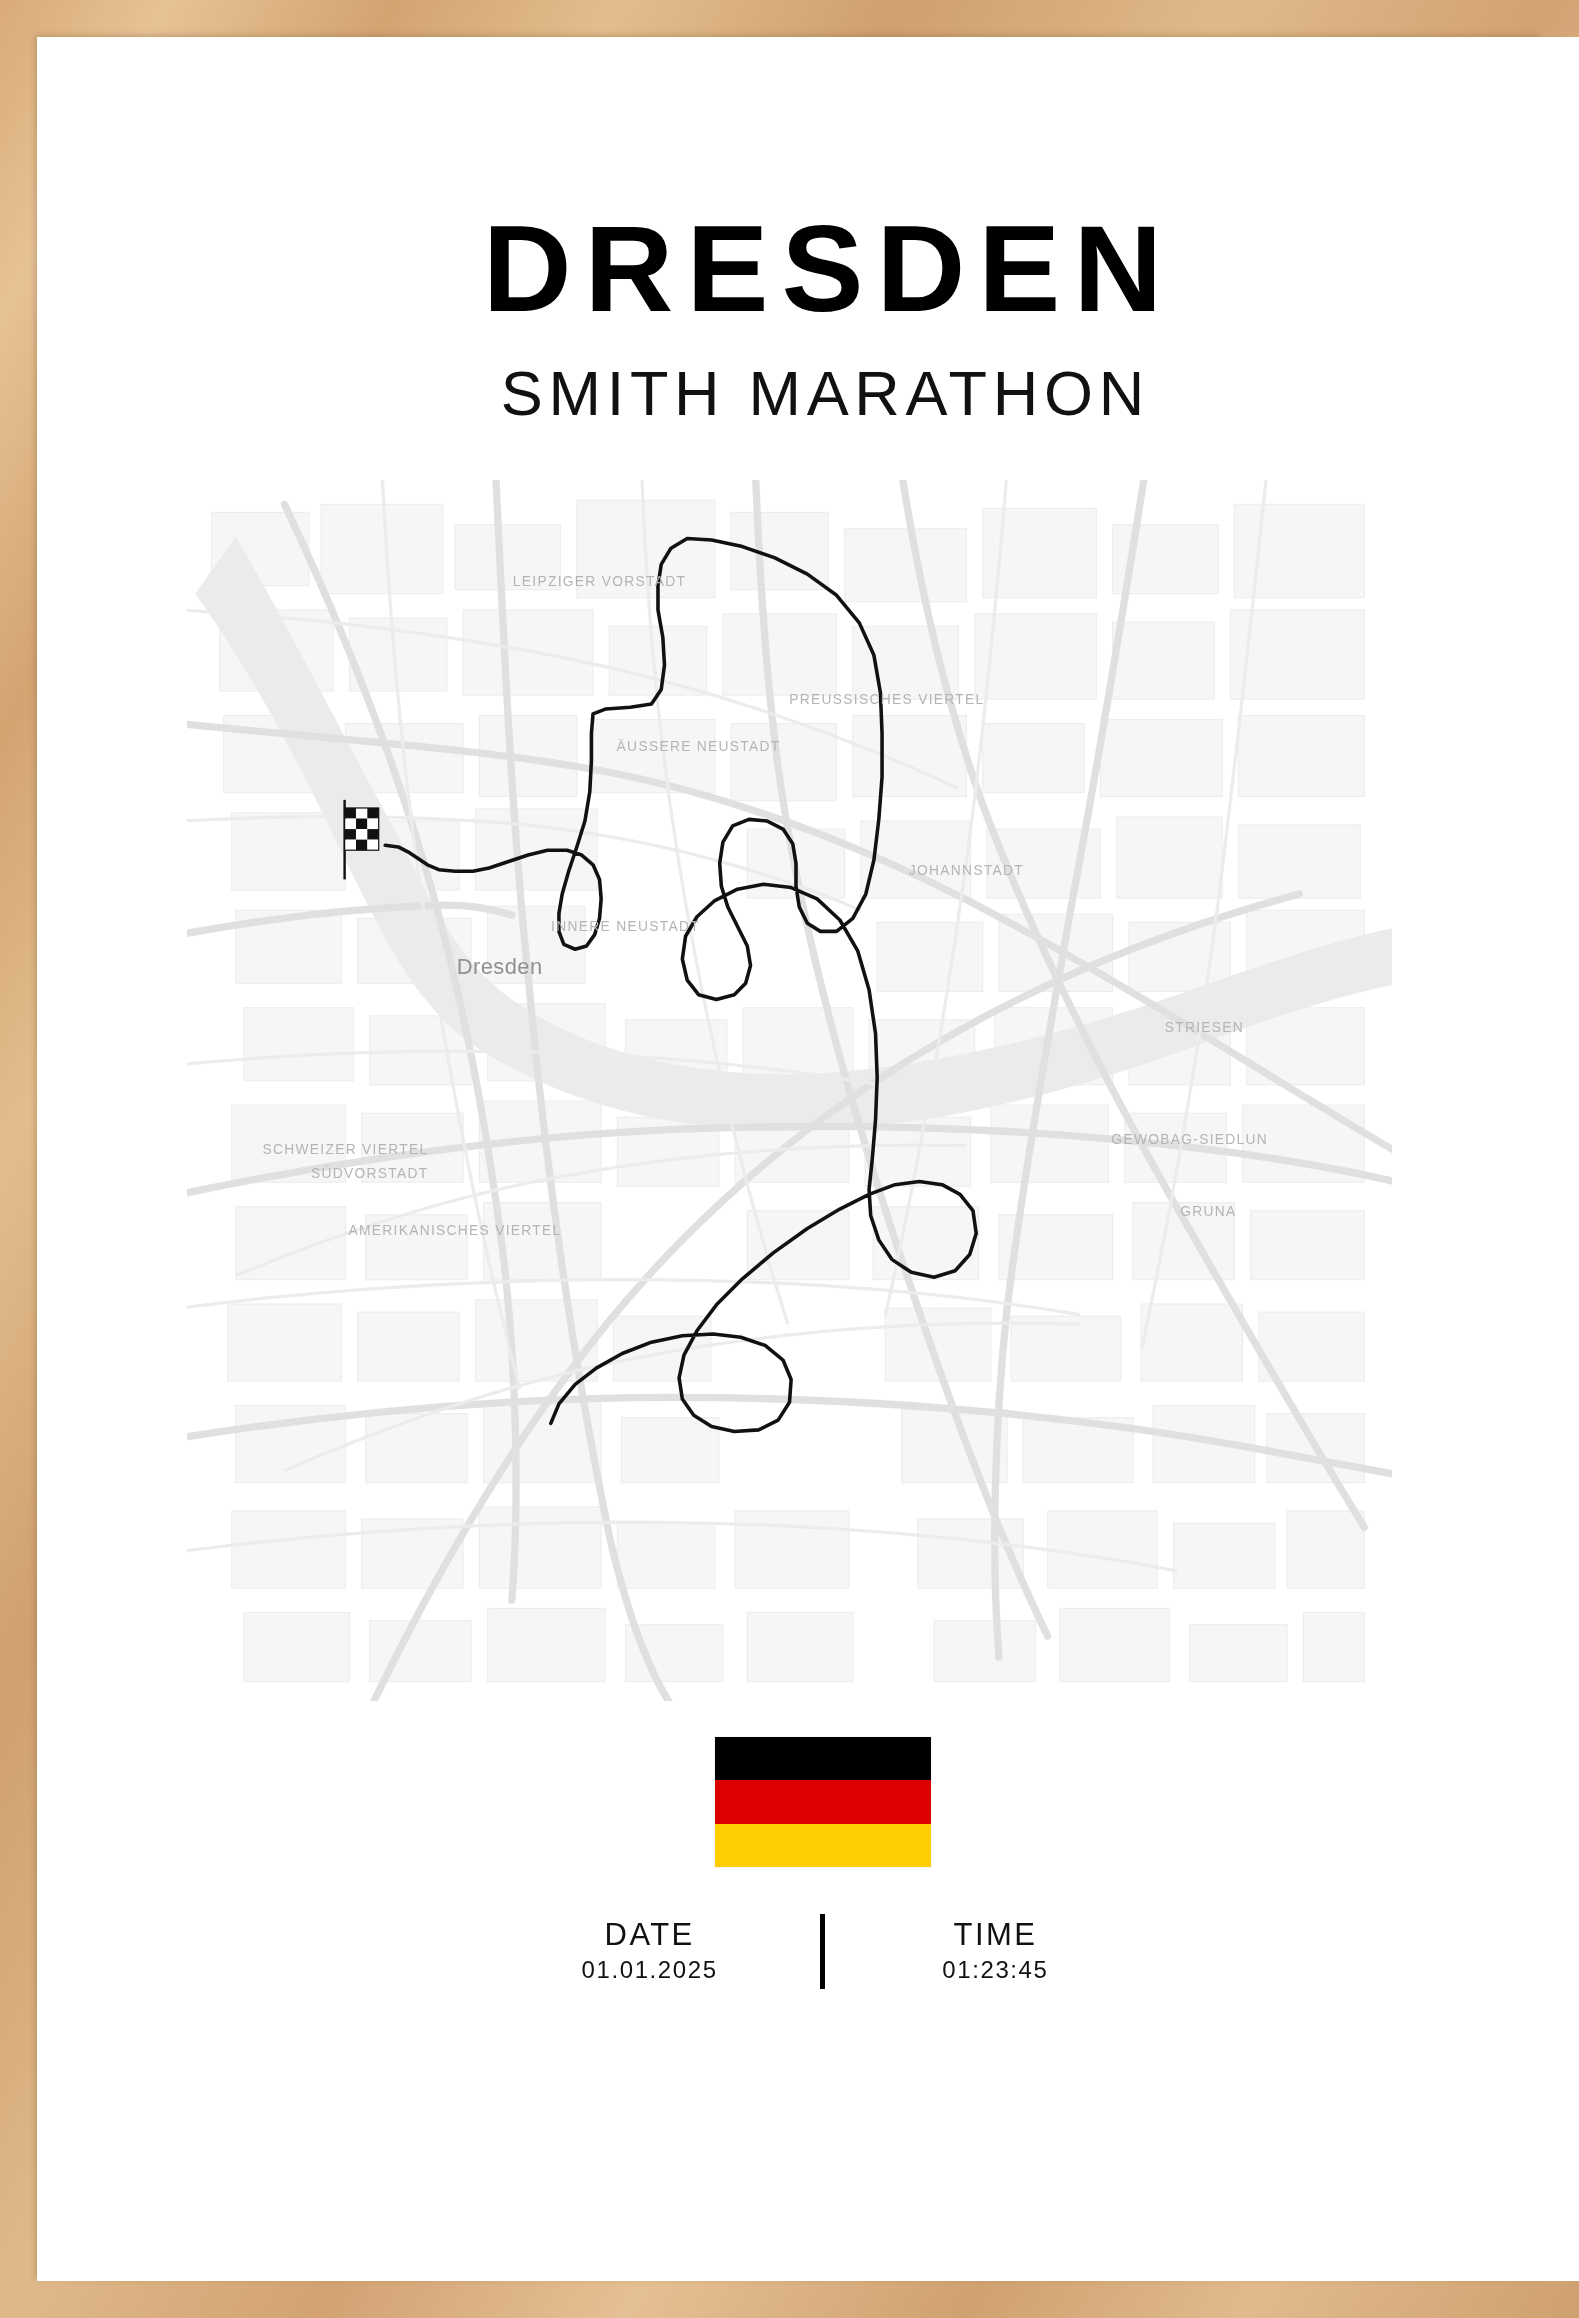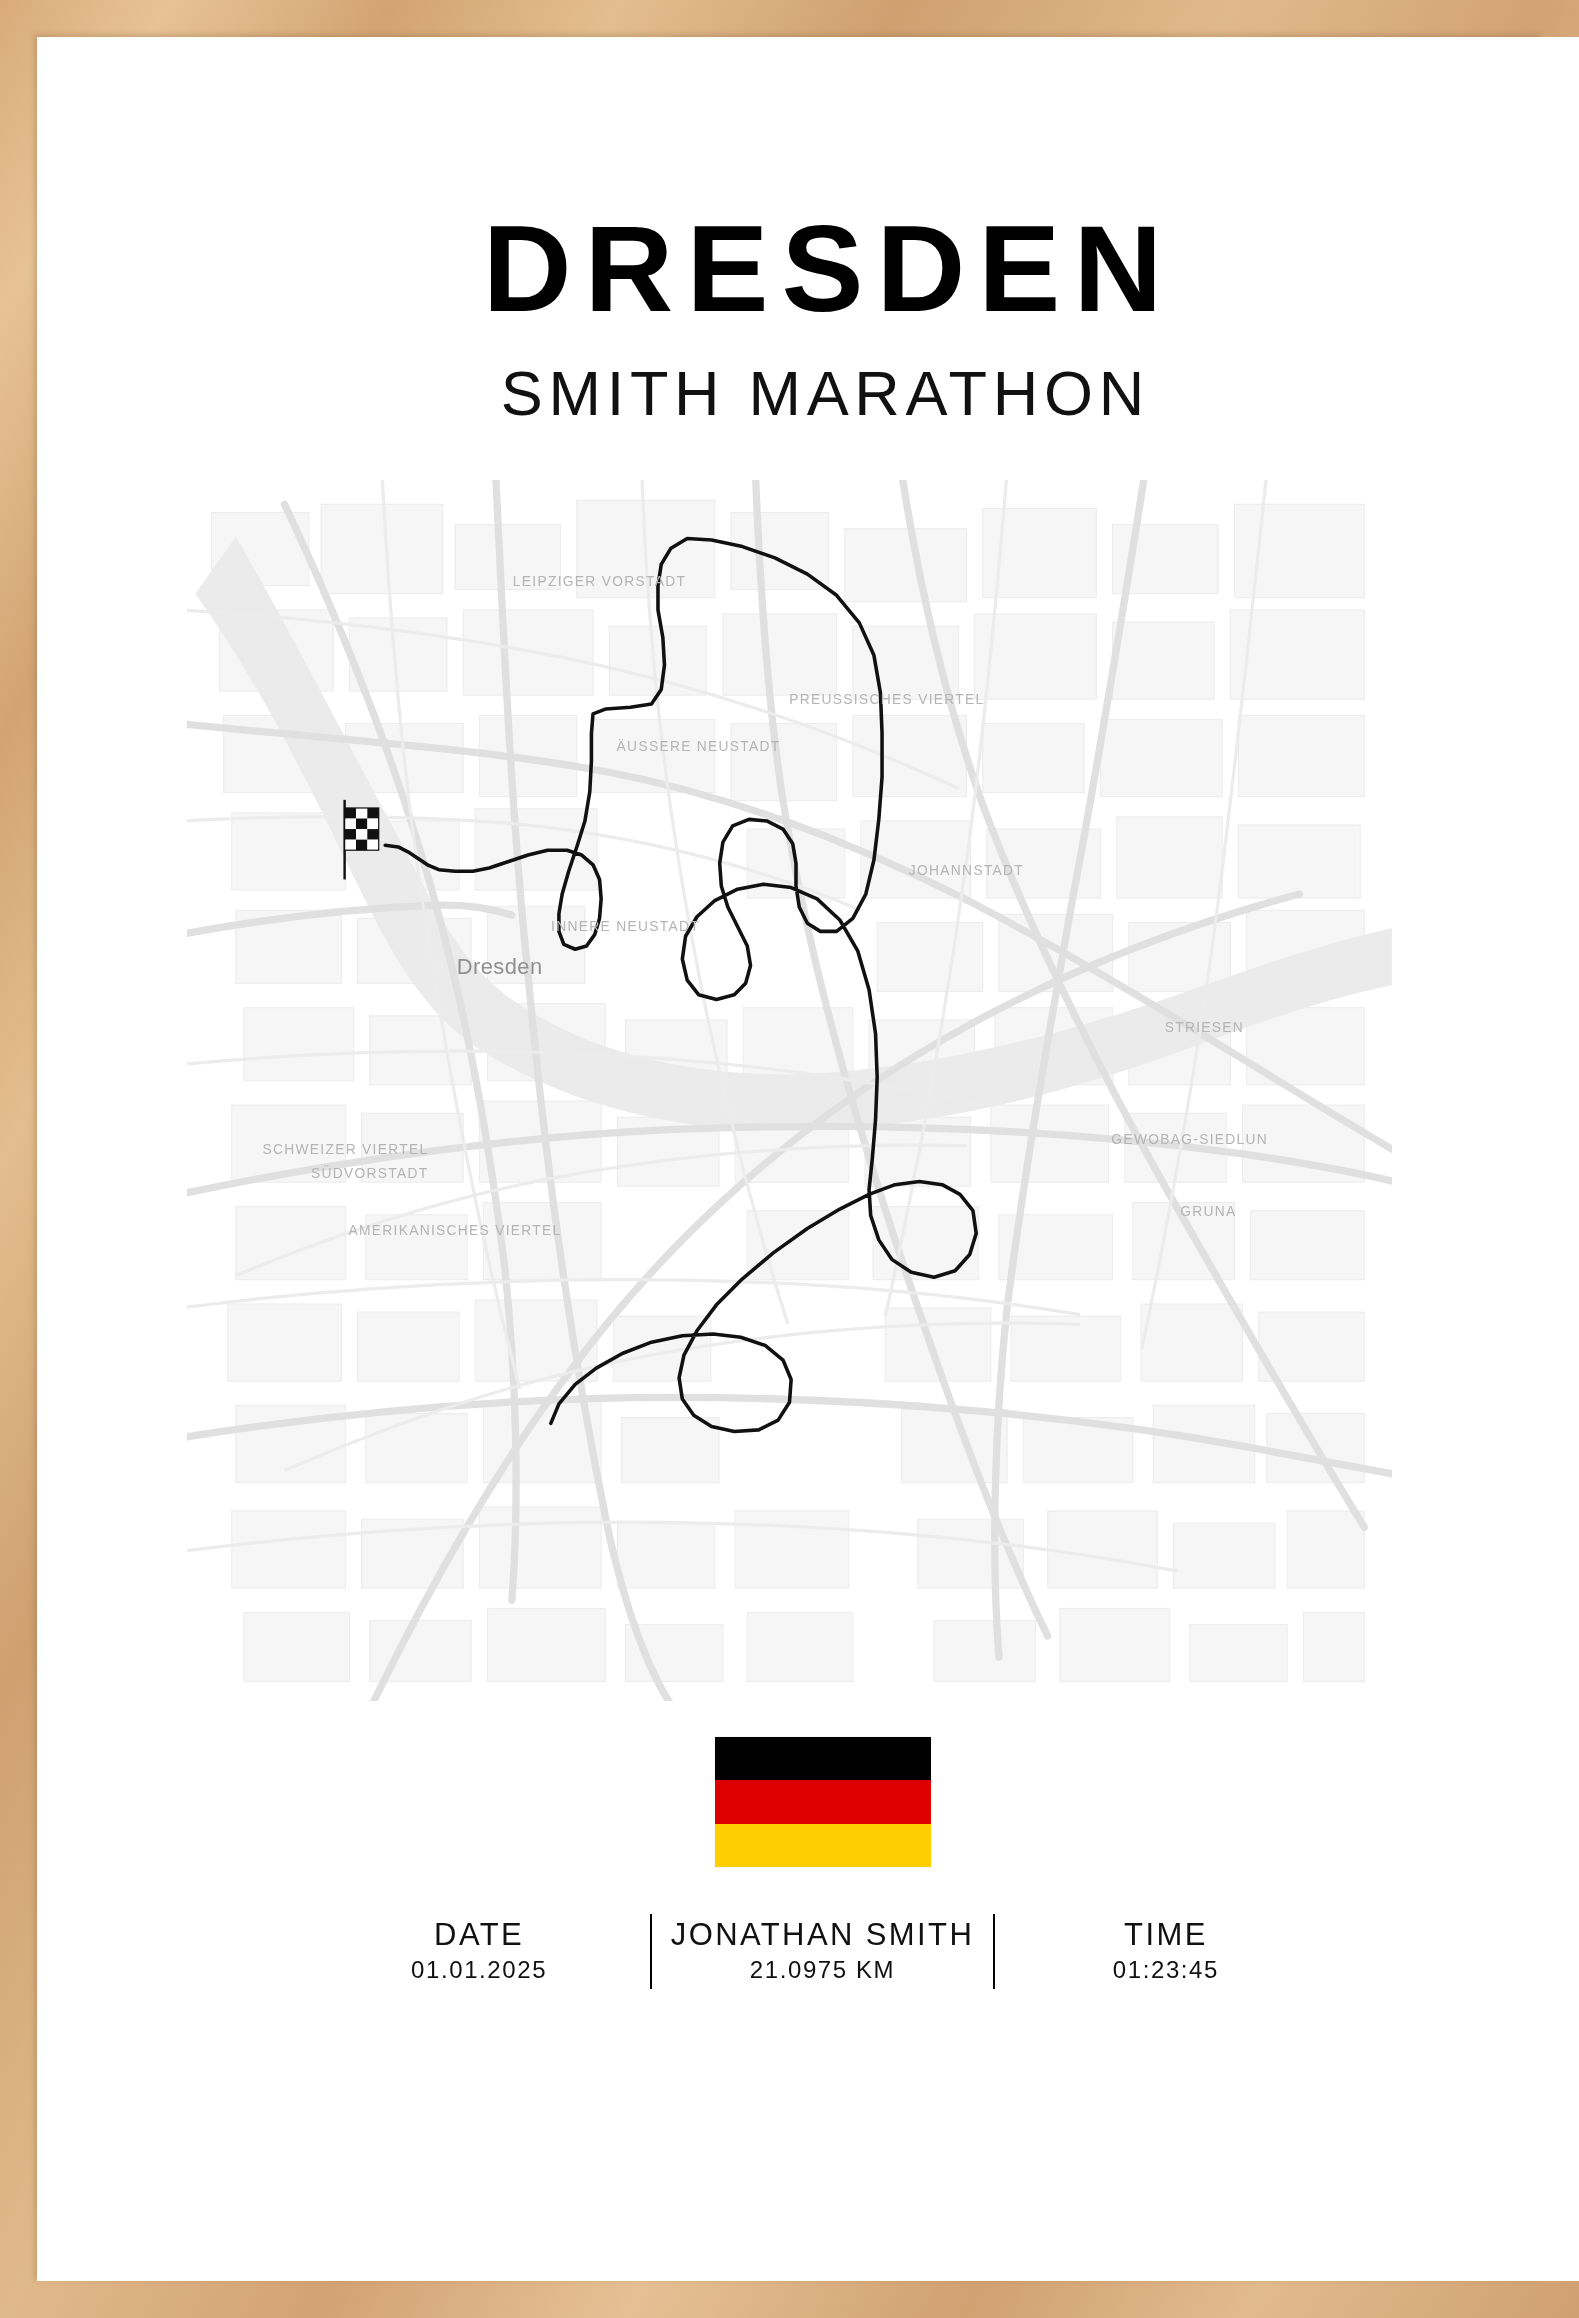--- a/index.html
+++ b/index.html
@@ -496,24 +496,20 @@
       <div style="background:#DD0000"></div>
       <div style="background:#FFCE00"></div>
     </div>
 
     <div class="stats">
       <div class="stat">
         <div class="k">DATE</div>
         <div class="v">01.01.2025</div>
       </div>
       <div class="divider"></div>
-      <div class="stat">
-        <div class="k">JONATHAN SMITH</div>
-        <div class="v">21.0975 KM</div>
-      </div>
       <div class="divider"></div>
       <div class="stat">
         <div class="k">TIME</div>
         <div class="v">01:23:45</div>
       </div>
     </div>
 
 
   </div>
 </div>

